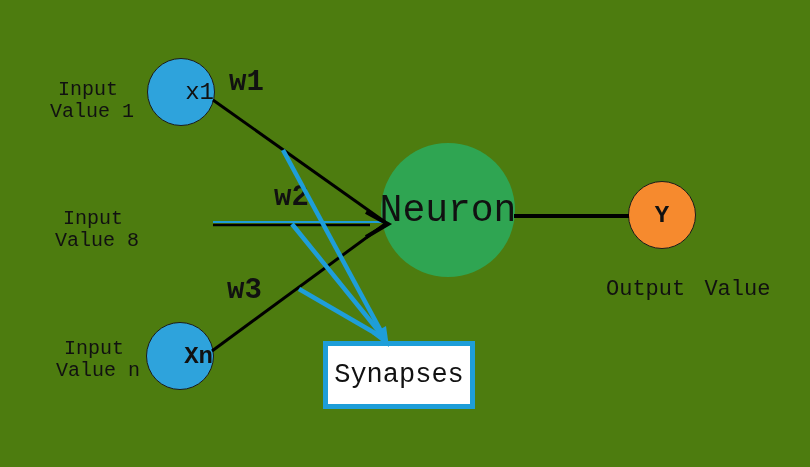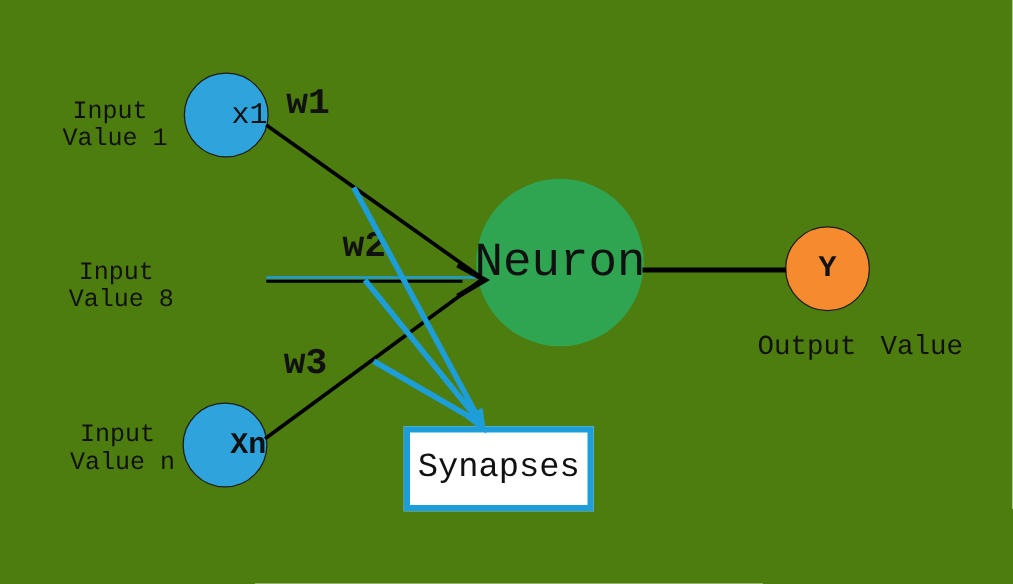--- a/index.html
+++ b/index.html
@@ -54,21 +54,21 @@
   }
   .caption .line1 { margin-left: 8px; }
   .weight-label {
     position: absolute;
     font-size: 29px;
     font-weight: 700;
     line-height: 1;
   }
   .output-caption {
     position: absolute;
-    left: 606px; top: 265px;
+    left: 606px; top: 277px;
     font-size: 22px;
     word-spacing: 6px;
     white-space: nowrap;
   }
 
   
   .synapses-box {
     position: absolute;
     left: 323px; top: 341px;
     width: 152px; height: 68px;

